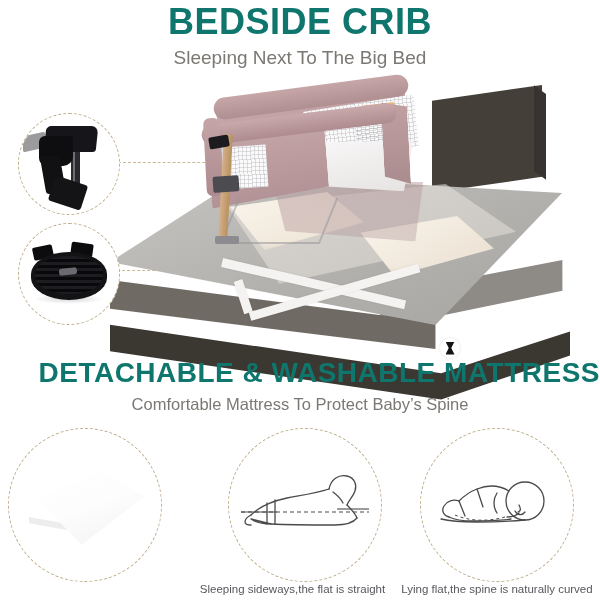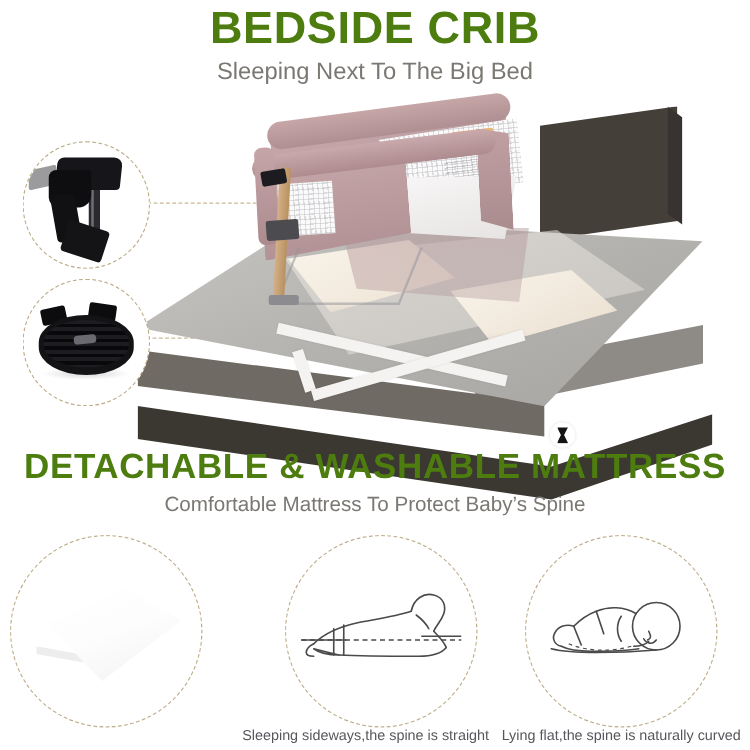--- a/index.html
+++ b/index.html
@@ -8,31 +8,31 @@
     background:#ffffff;
     font-family:"Liberation Sans", sans-serif;
     overflow:hidden;
     position:relative;
   }
   .page{position:relative;width:600px;height:600px;}
 
   
   .sec-title{
     position:absolute;left:0;width:600px;text-align:center;
-    color:#4d7c0f;font-weight:700;letter-spacing:.5px;
+    color:#0f766e;font-weight:700;letter-spacing:.5px;
     font-family:"Liberation Sans", sans-serif;
   }
   .sec-sub{
     position:absolute;left:0;width:600px;text-align:center;
     color:#6f6b66;font-weight:400;
     font-family:"Liberation Sans", sans-serif;
   }
   #title1{top:2px;font-size:36px;line-height:40px;}
   #sub1{top:47px;font-size:19px;line-height:22px;color:#7b7873;}
-  #title2{top:357px;font-size:28px;line-height:32px;}
+  #title2{top:357px;font-size:28px;line-height:32px;text-align:right;}
   #sub2{top:394px;font-size:16.5px;line-height:20px;color:#7b7873;}
 
   .caption{
     position:absolute;text-align:center;font-size:11.5px;color:#58565c;
     font-family:"Liberation Sans", sans-serif;white-space:nowrap;
   }
   #cap1{top:583px;left:190px;width:205px;}
   #cap2{top:583px;left:392px;width:210px;}
 
   
@@ -422,16 +422,16 @@
         <path d="M86,88 C92,88 96,86 98,84"></path>
         <path d="M56,60 C58,66 60,72 62,78"></path>
         <path d="M38,72 C40,77 42,82 44,87"></path>
         <path d="M76,64 C72,70 72,78 76,84"></path>
         <path d="M20,90 C28,92 40,93 56,93 C74,93 92,92 104,91"></path>
       </g>
       <path d="M34,86 C48,92 66,93 84,88" fill="none" stroke="#4a4a4a" stroke-width="1" stroke-dasharray="3 3"></path>
     </svg>
   </div>
 
-  <div class="caption" id="cap1">Sleeping sideways,the spine is straight</div>
+  <div class="caption" id="cap1">Sleeping sideways,the flat is straight</div>
   <div class="caption" id="cap2">Lying flat,the spine is naturally curved</div>
 
 </div>
 
 </body></html>

